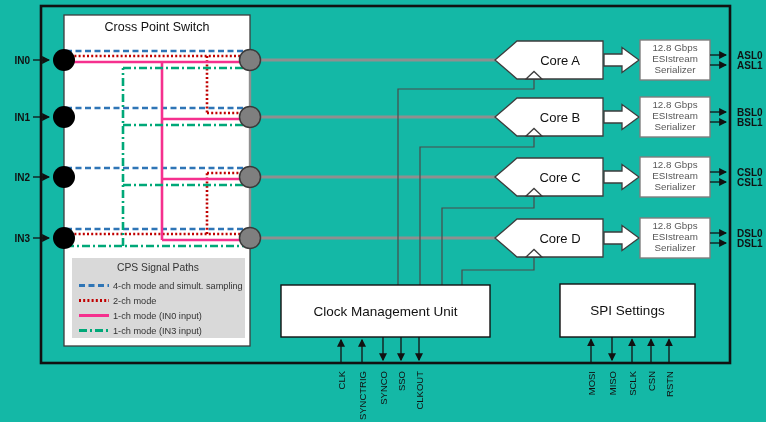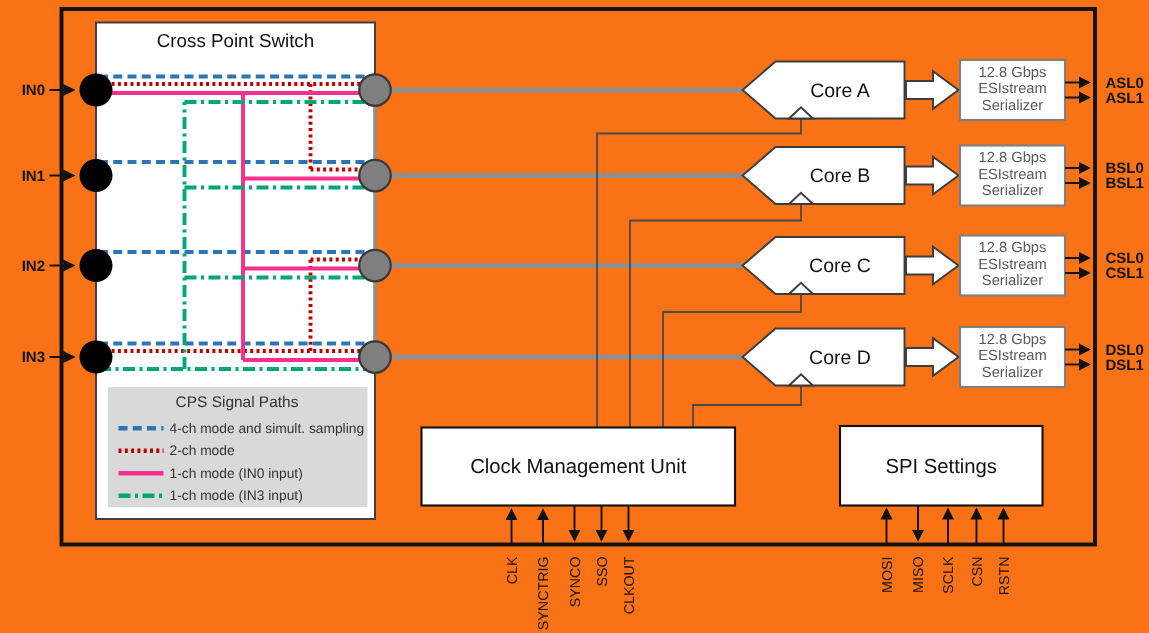--- a/index.html
+++ b/index.html
@@ -1,16 +1,16 @@
 <!DOCTYPE html>
 <html><head>
 <meta charset="utf-8">
 <style>
   html,body{margin:0;padding:0;background:#fff;}
-  .stage{width:766px;height:422px;position:relative;background:#f97316;overflow:hidden;}
+  .stage{width:766px;height:422px;position:relative;background:#14b8a6;overflow:hidden;}
   svg{display:block;}
   text{font-family:"Liberation Sans", sans-serif; fill:#111;}
   .t-title{font-size:12.5px;}
   .t-core{font-size:13px;}
   .t-unit{font-size:13.5px;}
   .t-ser{font-size:9.8px; fill:#595959;}
   .t-pin{font-size:10px; font-weight:600;}
   .t-sig{font-size:9.5px;}
   .t-leg-title{font-size:10.3px; fill:#333;}
   .t-leg{font-size:9.2px; fill:#333;}

